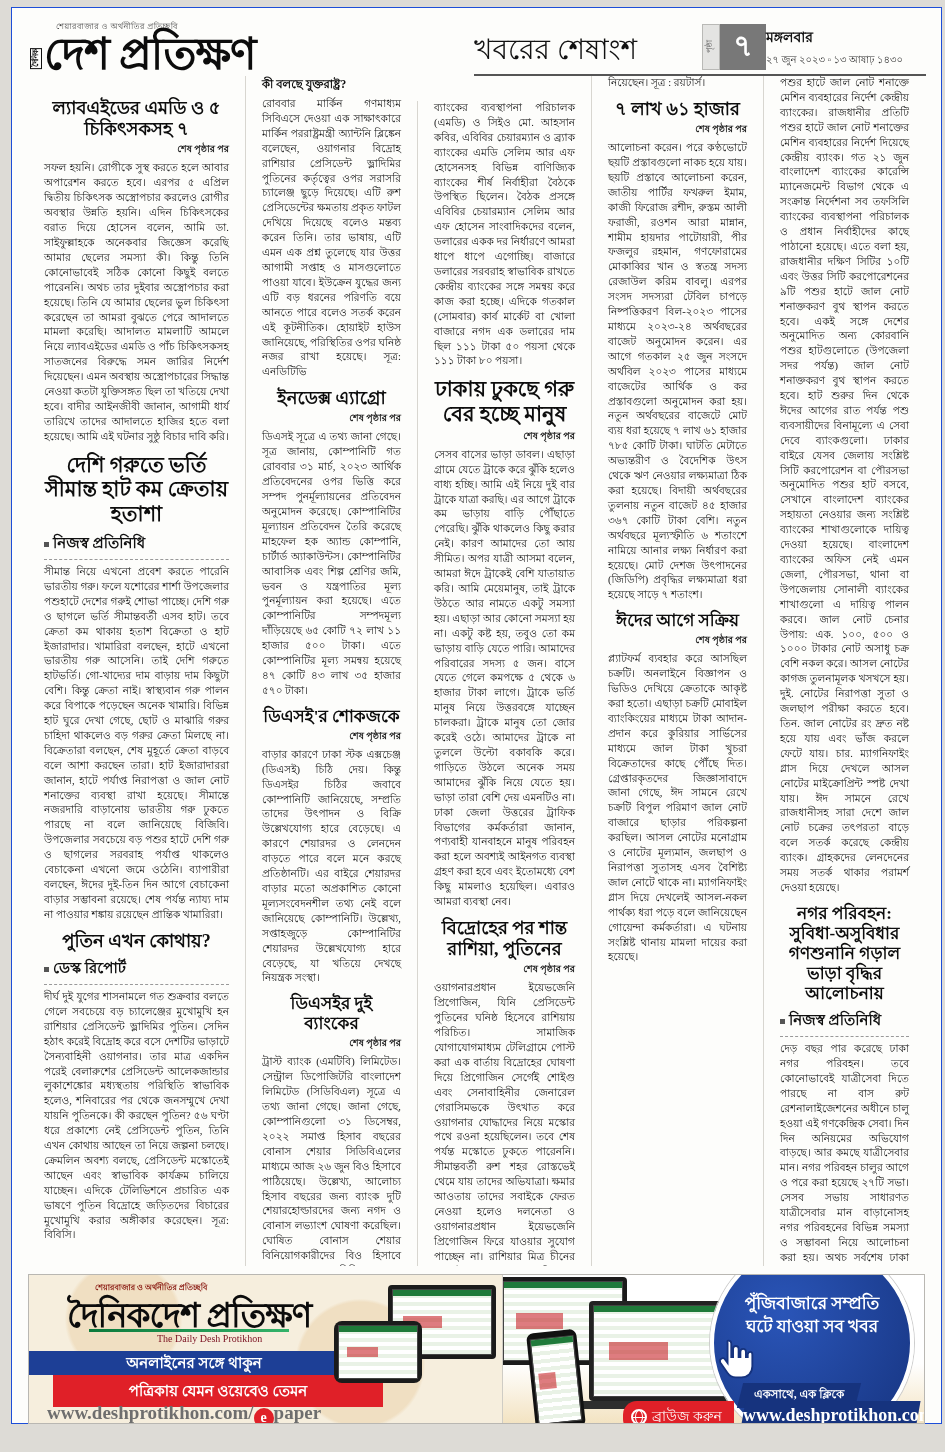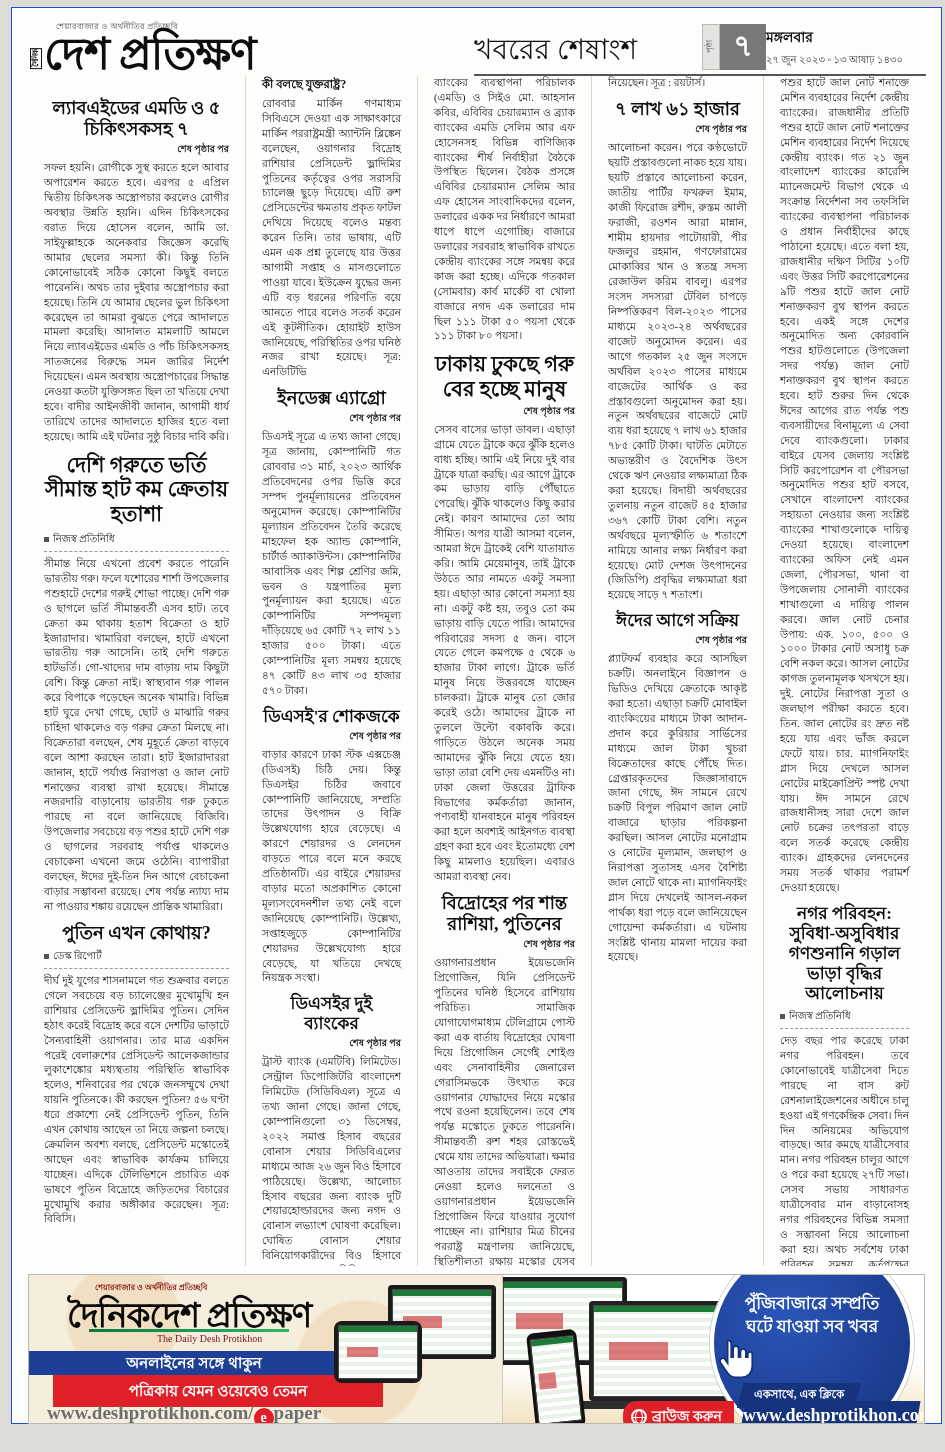--- a/index.html
+++ b/index.html
@@ -16,25 +16,25 @@
   .pagebox{position:absolute;left:228px;top:2px;height:46px;display:flex;}
   .pagebox .plabel{width:16px;background:#e4e4e2;border:1px solid #b9b9b6;color:#555;font-size:8px;writing-mode:vertical-rl;transform:rotate(180deg);text-align:center;}
   .pagebox .pnum{width:46px;background:#787878;color:#fff;font-size:30px;font-weight:bold;display:flex;align-items:center;justify-content:center;}
   .dateblock{position:absolute;left:292px;top:4px;width:160px;}
   .dateblock .weekday{font-size:14px;font-weight:bold;color:#111;}
   .dateblock .date{font-size:10px;color:#333;margin-top:2px;}
   
   .cols{position:absolute;left:16px;top:68px;width:897px;height:1190px;display:flex;overflow:hidden;}
   .col{box-sizing:border-box;padding:0 16px;overflow:hidden;}
   .col + .col{border-left:1px solid #d8d6d0;}
-  .c1{width:217px;} .c2{width:172px;} .c3{width:174px;} .c4{width:172px;} .c5{width:162px;}
+  .c1{width:217px;} .c2{width:172px;} .c3{width:174px;margin-top:25px;} .c4{width:172px;} .c5{width:162px;}
   .headline{text-align:center;font-weight:bold;color:#0d0d0d;line-height:1.18;margin:8px 0 2px;}
   .h-lg{font-size:21px;} .h-md{font-size:18px;} .h-sm{font-size:17px;}
   .cont{text-align:right;font-size:9.5px;font-weight:bold;color:#222;margin:0 0 4px;}
-  .byline{font-size:10px;font-weight:normal;color:#111;padding:2px 0 3px;border-bottom:1px dashed #999;margin-bottom:5px;}
+  .byline{font-size:15px;font-weight:bold;color:#111;padding:2px 0 3px;border-bottom:1px dashed #999;margin-bottom:5px;}
   .byline::before{content:"";display:inline-block;width:5px;height:5px;background:#555;margin-right:4px;vertical-align:middle;}
   .body{font-size:10.5px;line-height:1.42;text-align:justify;color:#161616;margin:0 0 6px;}
   .sidehead{font-size:11.5px;font-weight:bold;color:#0d0d0d;margin:0 0 2px;}
   .mast-space{height:14px;}
   
   .footer{position:absolute;left:16px;top:1266px;width:897px;height:150px;border:1px solid #b9b7b2;display:flex;box-sizing:border-box;background:#fff;}
   .ad-left{position:relative;width:473px;height:100%;background:
     radial-gradient(circle at 20% 30%, #f0dfc2 0 14%, transparent 15%),
     radial-gradient(circle at 70% 60%, #f0dfc2 0 18%, transparent 19%),
     #f6eedd;overflow:hidden;border-right:1px solid #cfccc4;}
@@ -52,21 +52,21 @@
      border:1px solid #444;box-sizing:border-box;position:relative;}
   .screen::before{content:"";position:absolute;left:0;top:0;right:0;height:6px;background:#1f7a3a;}
   .screen::after{content:"";position:absolute;left:10%;top:40%;width:40%;height:20%;background:#c8242a;opacity:.6;}
   .ad-right{position:relative;flex:1;background:linear-gradient(180deg,#ffffff 0 60%,#f3e3c2 100%);overflow:hidden;}
   .bubble{position:absolute;right:10px;top:-34px;width:196px;height:196px;border-radius:50%;
      background:radial-gradient(circle at 35% 35%, #2a55b8, #16337e);border:4px solid #fff;box-shadow:0 0 0 1px #ccc;}
   .bubble .btxt{position:absolute;left:0;right:0;top:48px;text-align:center;color:#fff;font-size:17px;font-weight:bold;line-height:1.35;padding:0 16px;}
   .hand{position:absolute;right:168px;top:62px;width:44px;height:44px;}
   .strip{position:absolute;right:66px;top:108px;background:#16337e;color:#fff;font-size:11.5px;font-weight:bold;padding:3px 14px;transform:skewX(-14deg);}
   .strip span{display:inline-block;transform:skewX(14deg);}
-  .browse{position:absolute;left:120px;top:126px;background:#e02028;color:#fff;font-size:14px;font-weight:bold;border-radius:14px 0 0 14px;padding:4px 12px 4px 8px;display:flex;align-items:center;gap:5px;}
+  .browse{position:absolute;left:120px;top:126px;background:#e02028;color:#fff;font-size:14px;font-weight:normal;border-radius:14px 0 0 14px;padding:4px 12px 4px 8px;display:flex;align-items:center;gap:5px;}
   .urlbar{position:absolute;left:240px;top:126px;right:6px;background:#16337e;color:#fff;font-size:18px;font-weight:bold;text-align:center;padding:4px 0;transform:skewX(-10deg);}
   .urlbar span{display:inline-block;transform:skewX(10deg);}
   .globe{width:16px;height:16px;border:2px solid #fff;border-radius:50%;position:relative;box-sizing:border-box;}
   .globe::before{content:"";position:absolute;left:50%;top:-1px;bottom:-1px;width:6px;margin-left:-4px;border:1px solid #fff;border-radius:50%;}
   .globe::after{content:"";position:absolute;left:-1px;right:-1px;top:50%;height:0;border-top:1px solid #fff;}
   .laptop{position:absolute;left:86px;top:26px;width:150px;height:92px;background:#222;border-radius:4px;padding:4px;}
   .laptop::after{content:"";position:absolute;left:-12px;bottom:-8px;right:-12px;height:8px;background:#2e2e2e;border-radius:0 0 6px 6px;}
   .phone{position:absolute;left:28px;top:56px;width:44px;height:86px;background:#111;border-radius:7px;padding:6px 3px;transform:rotate(-6deg);}
   .monitor2{position:absolute;left:-4px;top:2px;width:120px;height:80px;background:#1b1b1b;border-radius:4px;padding:4px;}
 </style>

